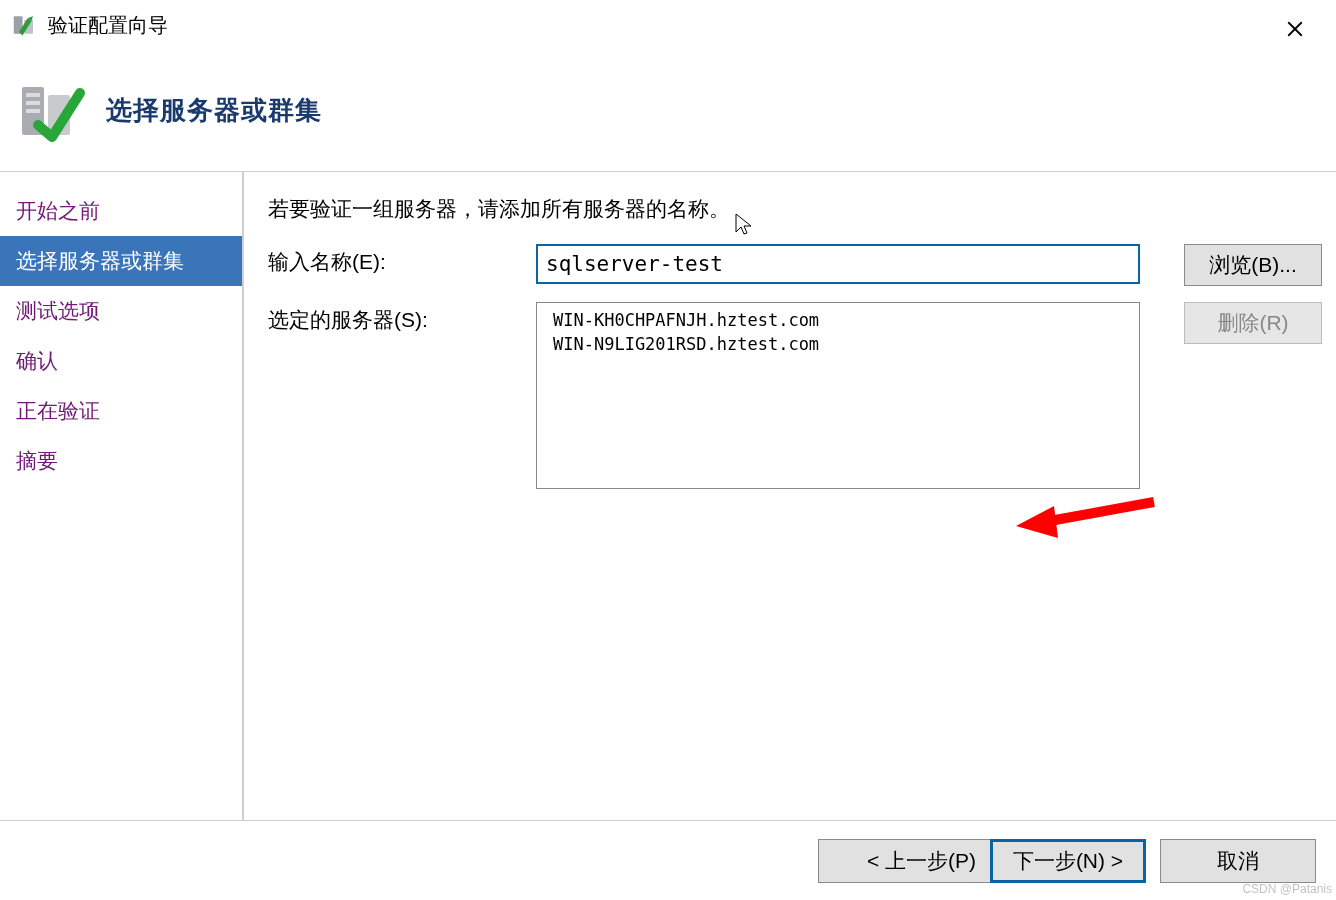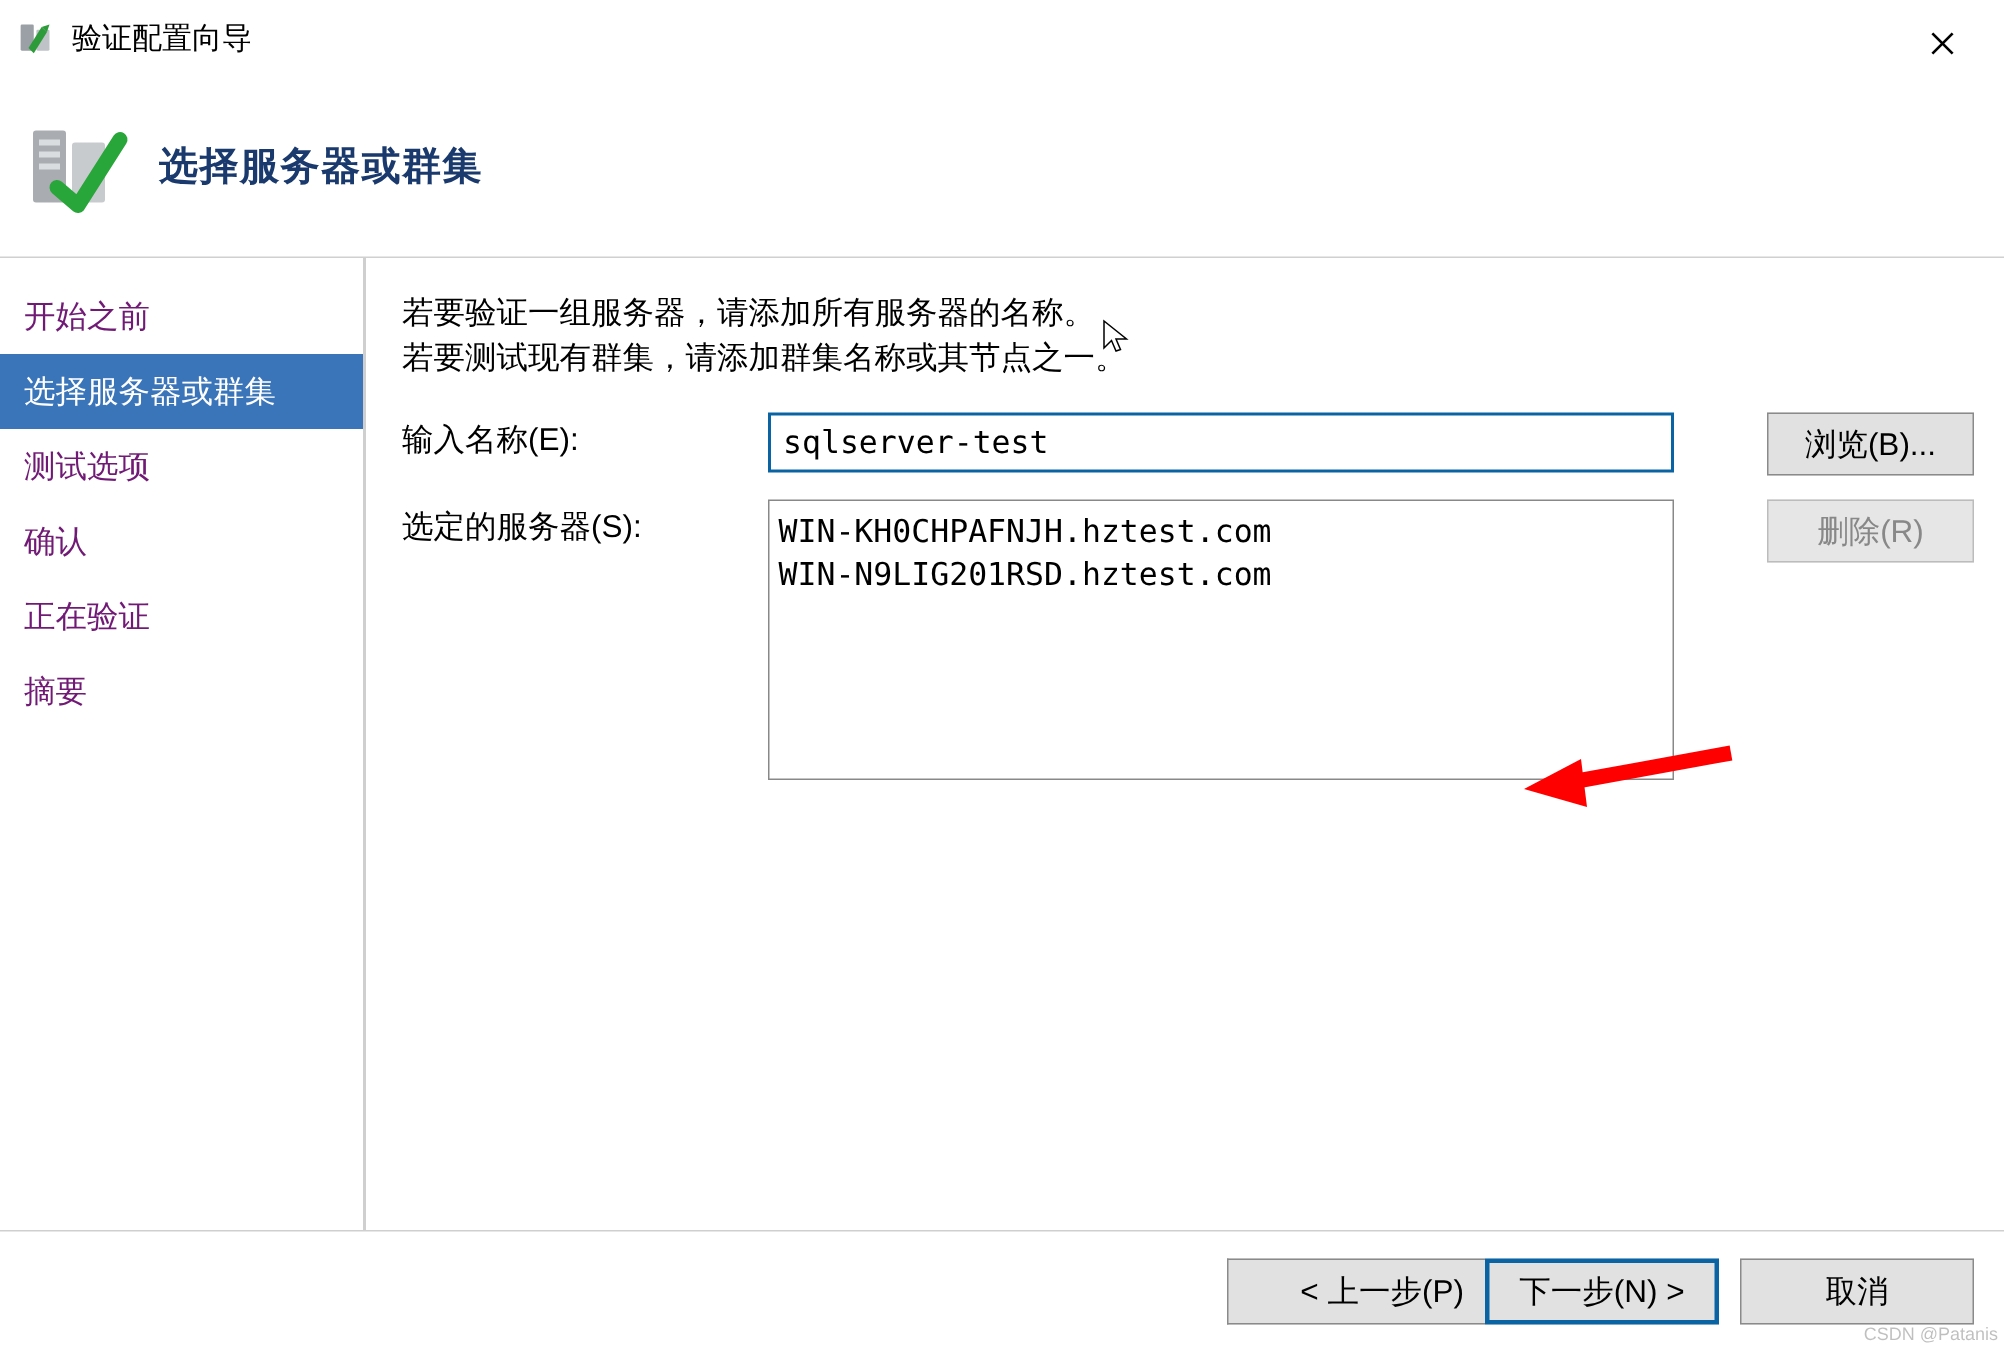--- a/index.html
+++ b/index.html
@@ -19,23 +19,23 @@
   
   .sidebar { width: 244px; flex: 0 0 244px; border-right: 2px solid #cfcfcf; padding-top: 14px; }
   .sidebar .step { padding: 11px 18px 11px 16px; font-size: 21px; color: #701a75; cursor: pointer; }
   .sidebar .step.active { background: #3a74b9; color: #fff; }
   
   .content { flex: 1 1 auto; padding: 22px 20px 0 24px; position: relative; }
   .instructions { font-size: 21px; line-height: 1.45; margin-bottom: 20px; color:#000; position: relative; }
   .instructions .cursor-over { position:absolute; left:466px; top:18px; }
   .form-row { display:flex; align-items:flex-start; margin-bottom: 16px; }
   .form-row .lbl { width: 244px; flex: 0 0 244px; font-size: 21px; padding-top: 4px; color:#000; }
-  .form-row .field { flex: 1 1 auto; }
+  .form-row .field { flex: 1 1 auto; margin-left: 24px; }
   .name-input { width: 604px; height: 40px; border: 2px solid #0a64a4; font-family: "SimSun", monospace; font-size: 21px; padding: 4px 8px; outline: none; }
-  .servers-box { width: 604px; height: 187px; border: 1px solid #888; font-family: "SimSun", monospace; font-size: 21px; padding: 6px 6px; line-height: 1.4; overflow:auto; background:#fff; }
+  .servers-box { width: 604px; height: 187px; border: 1px solid #888; font-family: "SimSun", monospace; font-size: 17px; padding: 6px 16px; line-height: 1.4; overflow:auto; background:#fff; }
   .side-buttons { width: 166px; flex: 0 0 166px; margin-left: 16px; display:flex; flex-direction:column; gap: 14px; padding-left: 28px; }
   .btn { height: 42px; border: 1px solid #8a8a8a; background: #e1e1e1; font-size: 21px; color:#000; display:flex; align-items:center; justify-content:center; cursor:pointer; }
   .btn.disabled { color:#888; cursor:default; background:#e6e6e6; border-color:#bcbcbc; }
   
   .arrow-annot { position:absolute; left: 770px; top: 320px; pointer-events:none; }
   
   .footer { border-top: 1px solid #cfcfcf; height: 80px; display:flex; align-items:center; justify-content:flex-end; padding: 0 20px; gap: 14px; }
   .footer .fbtn { height: 44px; min-width: 156px; padding: 0 14px; border:1px solid #8a8a8a; background:#e1e1e1; font-size:21px; display:flex; align-items:center; justify-content:center; cursor:pointer; }
   .footer .fbtn.default { border: 3px solid #0a64a4; }
   .footer .btn-group { display:flex; }
@@ -85,21 +85,20 @@
       <div class="step active">选择服务器或群集</div>
       <div class="step">测试选项</div>
       <div class="step">确认</div>
       <div class="step">正在验证</div>
       <div class="step">摘要</div>
     </div>
 
     <div class="content">
       <div class="instructions">
         <span>若要验证一组服务器，请添加所有服务器的名称。</span><br>
-        <span>若要测试现有群集，请添加群集名称或其节点之一。</span>
         <span class="cursor-over">
           <svg width="20" height="24" viewBox="0 0 20 24">
             <path d="M2 2 L2 20 L7 15 L10 22 L13 21 L10 14 L17 14 Z" fill="#fff" stroke="#000" stroke-width="1"></path>
           </svg>
         </span>
       </div>
 
       <div class="form-row">
         <div class="lbl">输入名称(E):</div>
         <div class="field">

